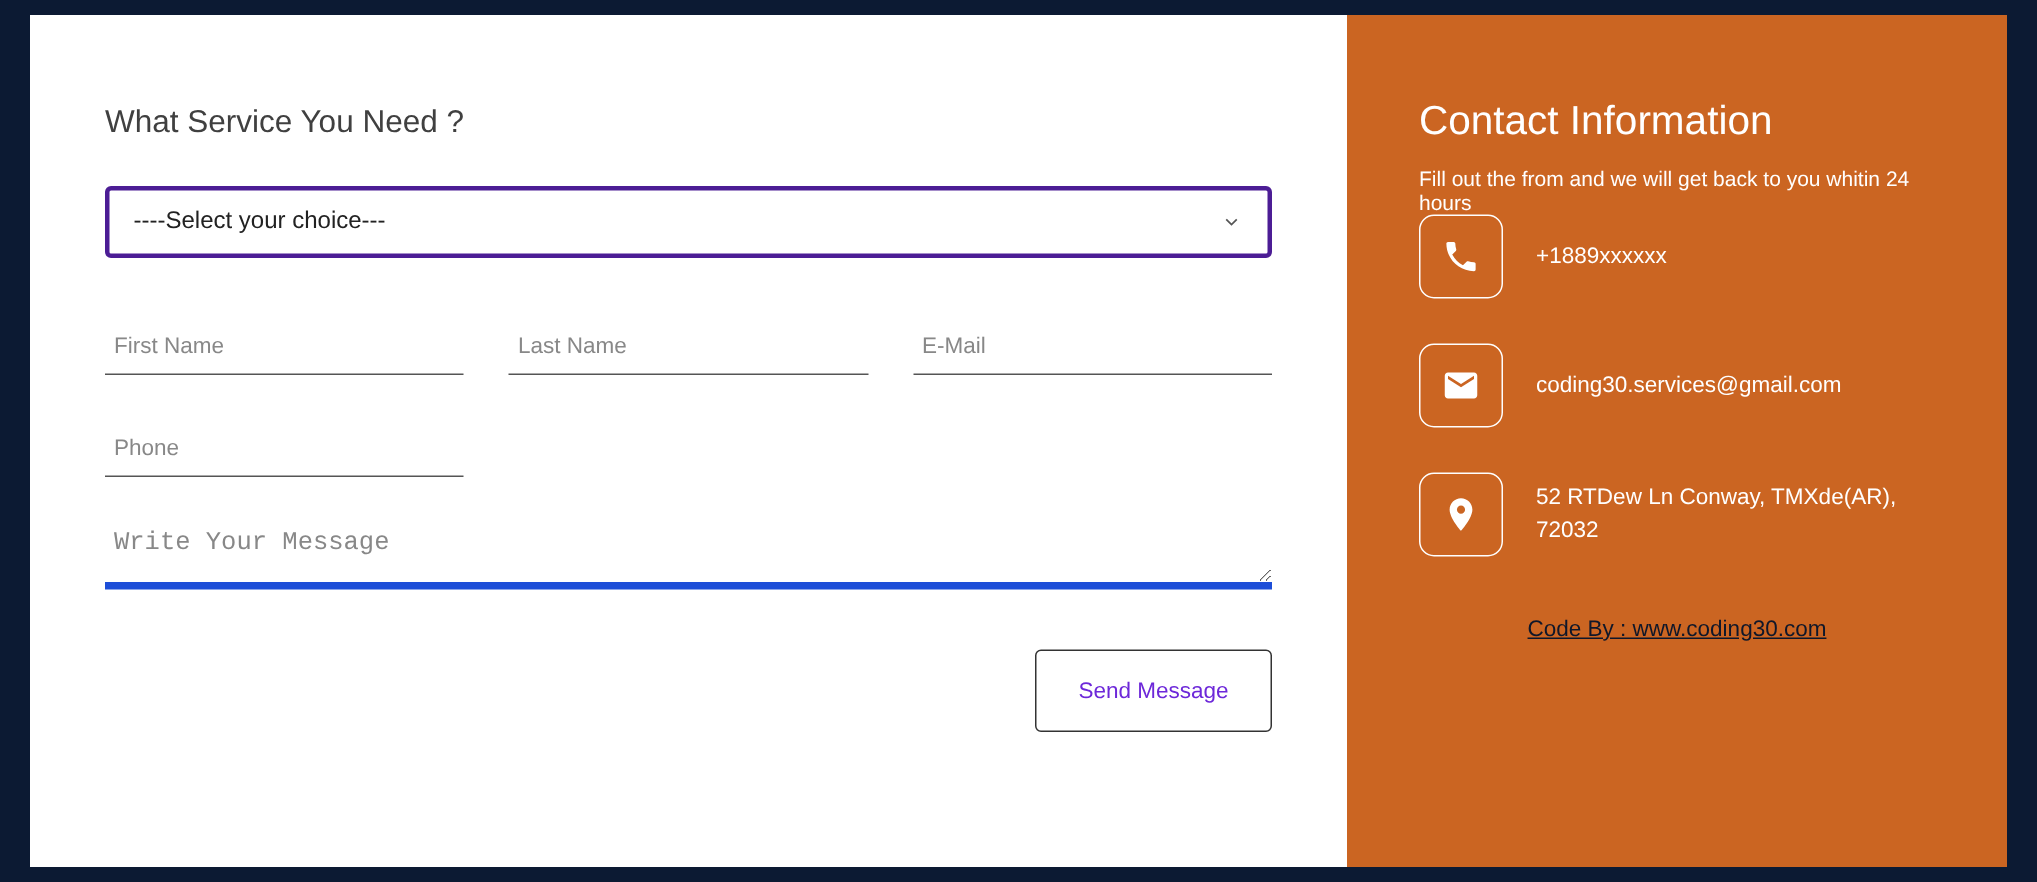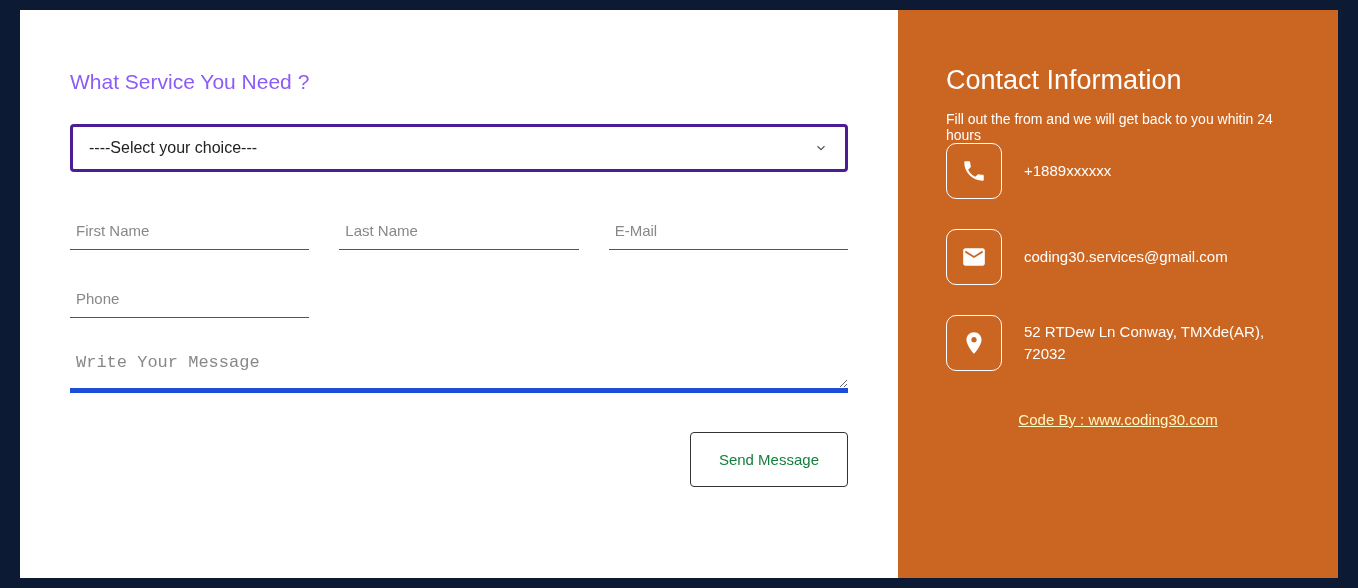--- a/index.html
+++ b/index.html
@@ -24,21 +24,21 @@
       height: 100%;
     }
     
     .form-section {
       flex: 1;
       padding: 60px 50px 40px 50px;
     }
     
     .form-title {
       font-size: 21px;
-      color: #8b5cf6;
+      color: #404040;
       margin-bottom: 30px;
       font-weight: 500;
     }
     
     .select-wrapper {
       position: relative;
       border: 3px solid #4c1d95;
       border-radius: 4px;
       padding: 12px 16px;
       margin-bottom: 40px;
@@ -105,21 +105,21 @@
       margin-top: 35px;
     }
     
     .send-button {
       background: #fff;
       border: 1px solid #333;
       padding: 18px 28px;
       font-size: 15px;
       cursor: pointer;
       border-radius: 4px;
-      color: #15803d;
+      color: #6d28d9;
     }
     
     .info-section {
       width: 440px;
       background: #cb6522;
       padding: 55px 48px;
       color: #fff;
     }
     
     .info-title {
@@ -154,21 +154,21 @@
       font-size: 15px;
       line-height: 1.5;
     }
     
     .code-link {
       text-align: center;
       margin-top: 40px;
     }
     
     .code-link a {
-      color: #fef9c3;
+      color: #0f172a;
       font-size: 15px;
     }
     
     svg {
       fill: #fff;
     }
   </style>
 </head>
 <body>
 

